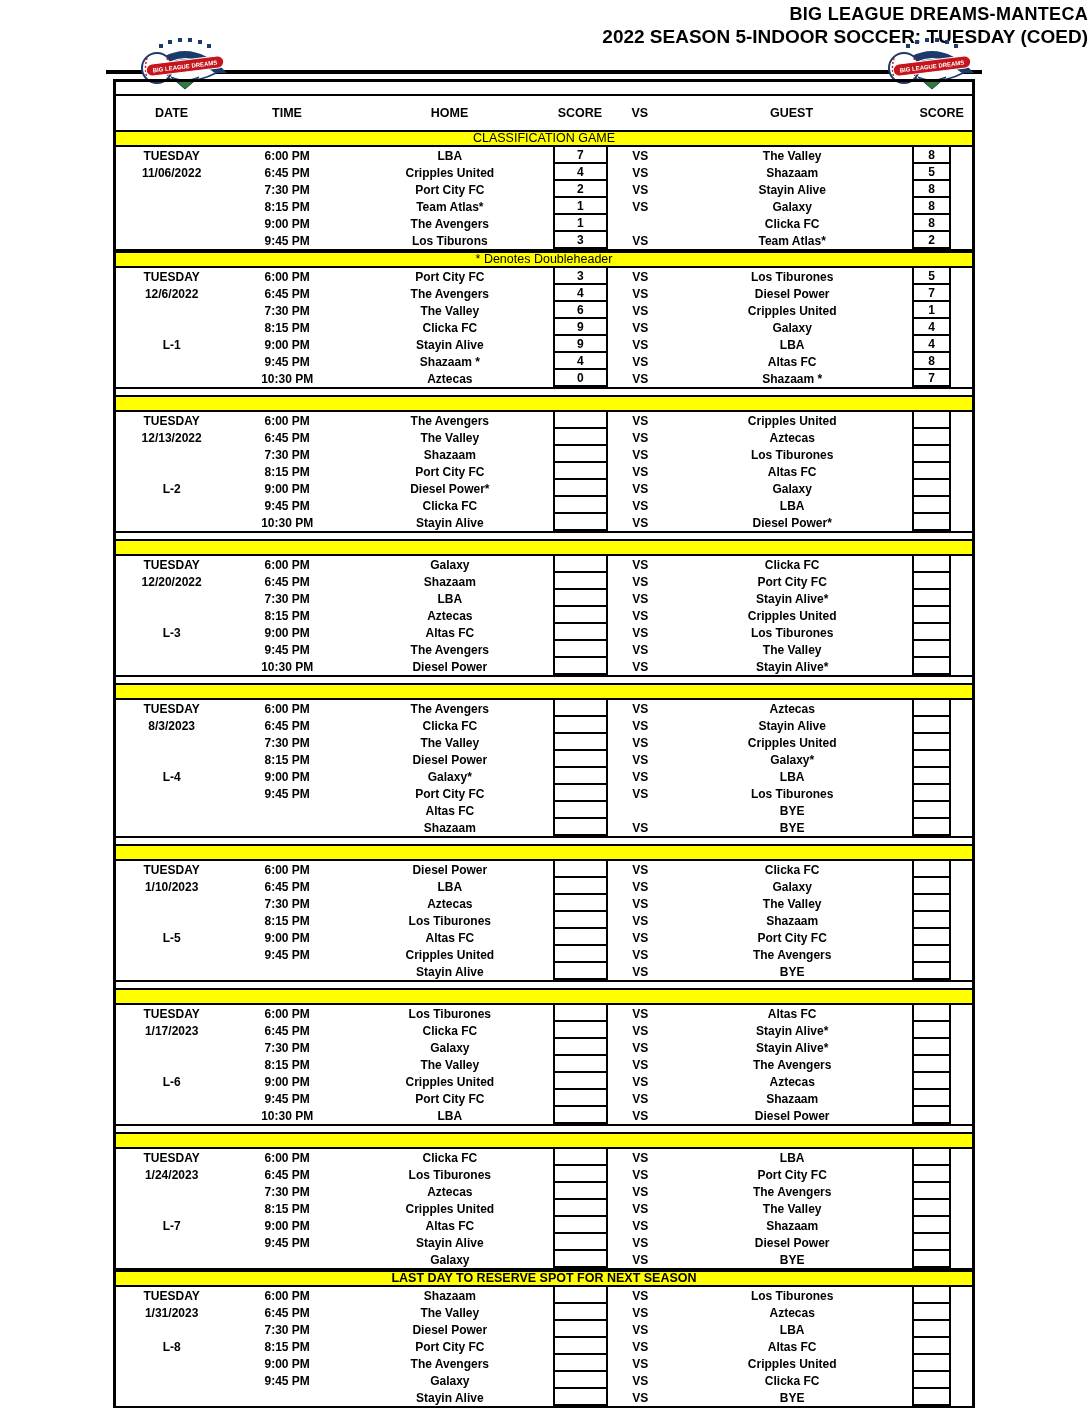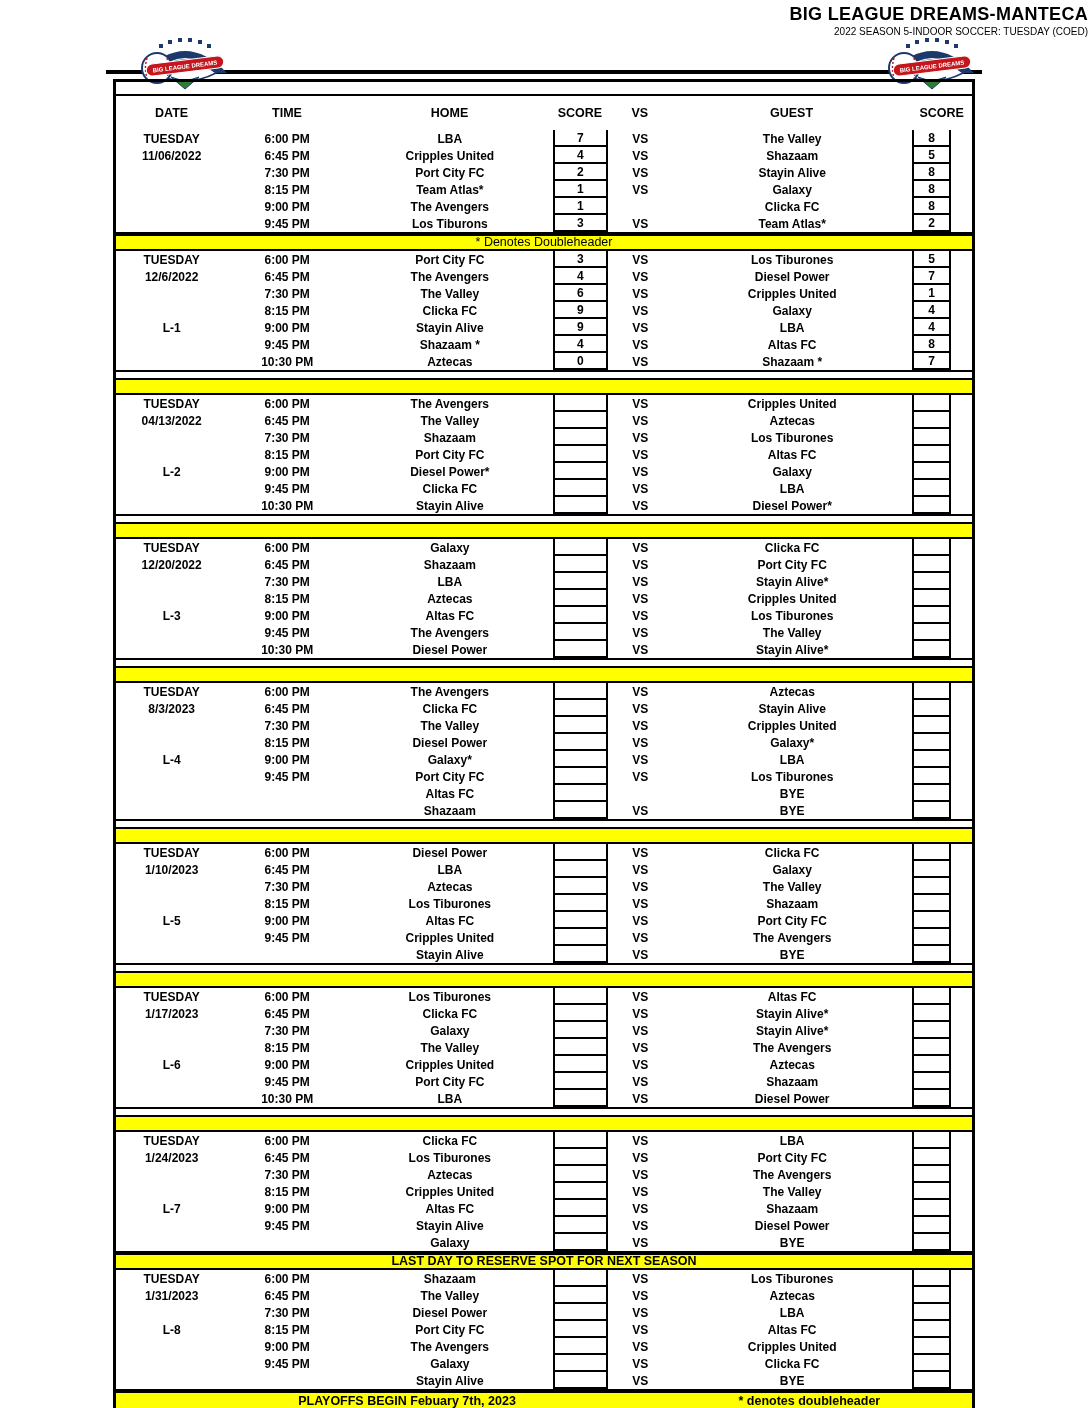--- a/index.html
+++ b/index.html
@@ -1,20 +1,20 @@
 <!DOCTYPE html>
 <html><head>
 <meta charset="utf-8">
 <style>
   html,body{margin:0;padding:0;background:#e8e8e8;}
   .page{width:1088px;height:1408px;background:#ffffff;position:relative;
         font-family:"Liberation Sans",sans-serif;color:#000;overflow:hidden;}
   .titles{text-align:right;padding-top:4px;line-height:1.2;}
   .title{font-size:18px;font-weight:bold;letter-spacing:.3px;}
-  .subtitle{font-size:10px;font-weight:normal;}
+  .subtitle{font-size:19px;font-weight:bold;}
   .rule{position:absolute;left:106px;top:70px;width:876px;height:4px;background:#000;}
   .logo{position:absolute;top:31px;width:96px;height:66px;}
   .logo-left{left:137px;}
   .logo-right{left:884px;}
 
   .tbl{position:absolute;left:113px;top:79px;width:862px;box-sizing:border-box;
        border-left:3px solid #000;border-right:3px solid #000;border-top:3.5px solid #000;}
   .spacer{height:12px;border-bottom:2px solid #000;}
   .hdr{display:flex;height:34px;align-items:center;font-weight:bold;font-size:12.5px;}
   .bar{height:13px;background:#FFFF00;border-top:2px solid #000;border-bottom:2px solid #000;
@@ -98,20 +98,21 @@
       <div class="spacer"></div>
       <div class="hdr">
         <div class="cell c-date">DATE</div>
         <div class="cell c-time">TIME</div>
         <div class="cell c-home">HOME</div>
         <div class="cell c-hsh">SCORE</div>
         <div class="cell c-vs">VS</div>
         <div class="cell c-guest">GUEST</div>
         <div class="cell c-gsh">SCORE</div>
       </div>
+      <div class="bar">CLASSIFICATION GAME</div>
       <div class="block">
         <div class="row">
           <div class="cell c-date">TUESDAY</div>
           <div class="cell c-time">6:00 PM</div>
           <div class="cell c-home">LBA</div>
           <div class="cell c-hs score-box">7</div>
           <div class="cell c-vs">VS</div>
           <div class="cell c-guest">The Valley</div>
           <div class="cell c-gs score-box">8</div>
           <div class="cell c-gap"></div>
@@ -247,21 +248,21 @@
           <div class="cell c-date">TUESDAY</div>
           <div class="cell c-time">6:00 PM</div>
           <div class="cell c-home">The Avengers</div>
           <div class="cell c-hs score-box"></div>
           <div class="cell c-vs">VS</div>
           <div class="cell c-guest">Cripples United</div>
           <div class="cell c-gs score-box"></div>
           <div class="cell c-gap"></div>
         </div>
         <div class="row">
-          <div class="cell c-date">04/13/2022</div>
+          <div class="cell c-date">12/13/2022</div>
           <div class="cell c-time">6:45 PM</div>
           <div class="cell c-home">The Valley</div>
           <div class="cell c-hs score-box"></div>
           <div class="cell c-vs">VS</div>
           <div class="cell c-guest">Aztecas</div>
           <div class="cell c-gs score-box"></div>
           <div class="cell c-gap"></div>
         </div>
         <div class="row">
           <div class="cell c-date"></div>

